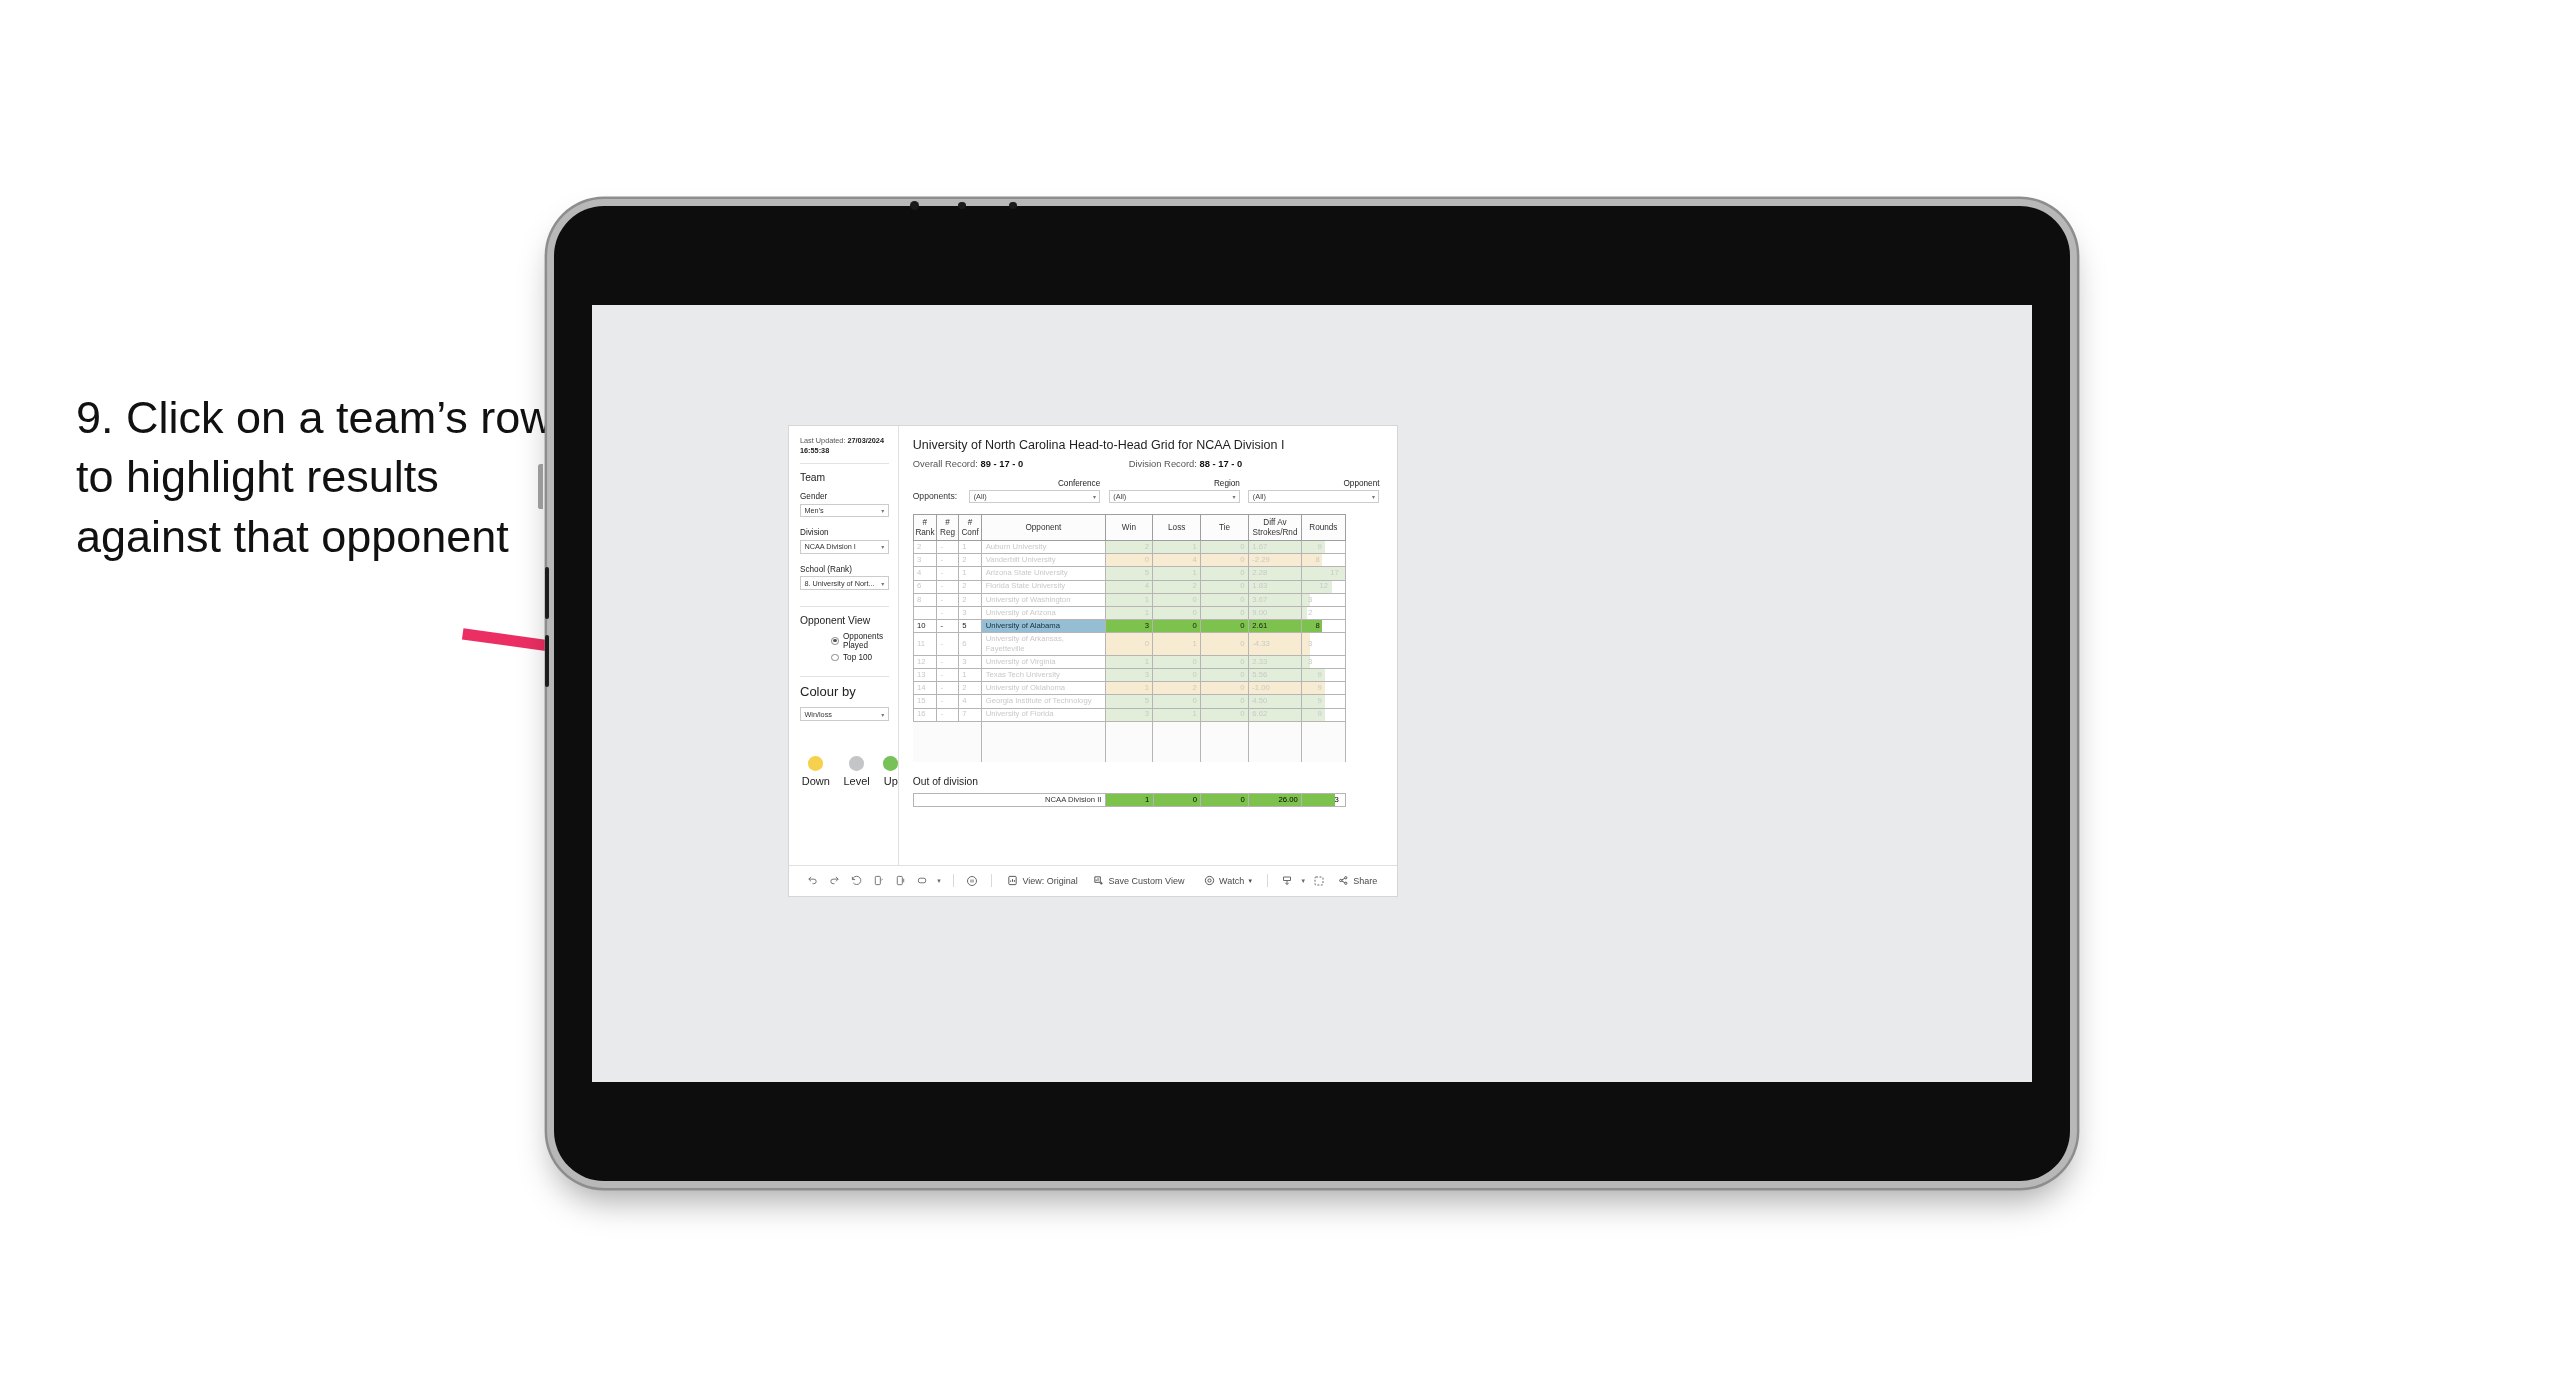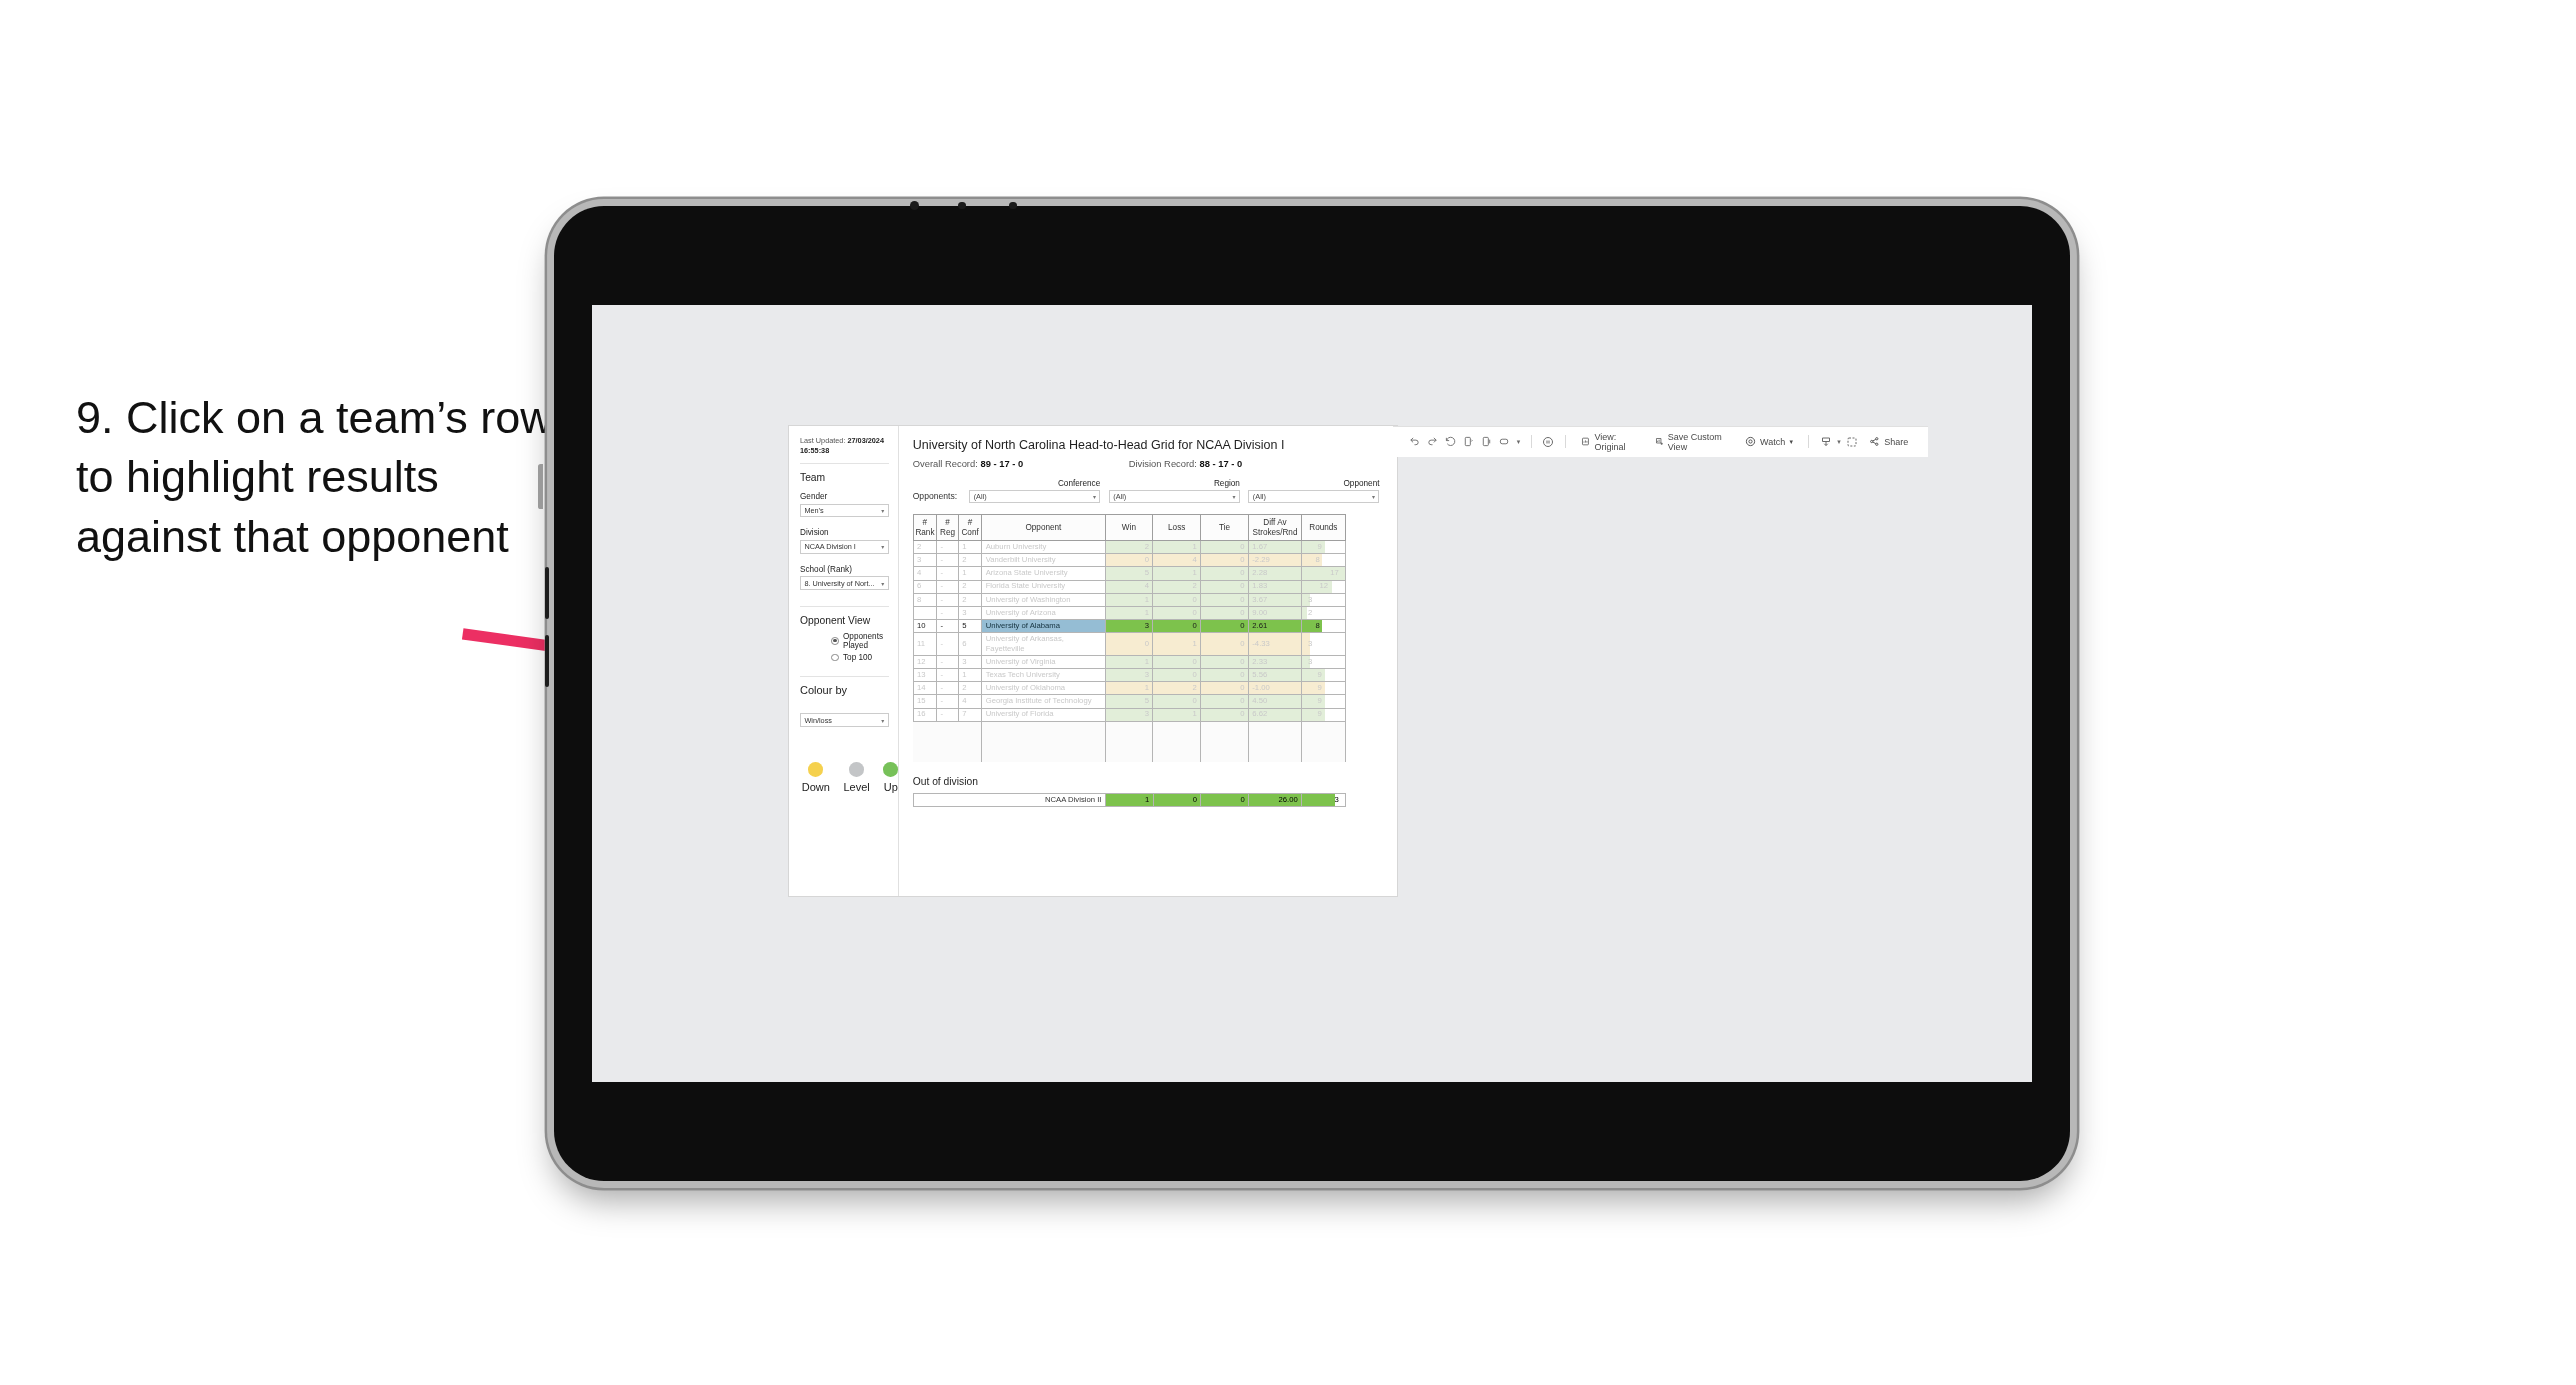--- a/index.html
+++ b/index.html
@@ -66,21 +66,21 @@
     border-bottom:0.9px solid #e2e2e2; padding-left:22px; gap:0;
   }
   .subtab { font-size:13px; color:#3a3e45; letter-spacing:0.3px; padding:0 19px 0 0; margin-right:19px; cursor:pointer; }
   .subtab.active { color:#e8335c; }
 
   
   #workbook { position:absolute; left:0; right:0; top:92px; bottom:0; background:#e9eaec; }
   #sheet {
     position:absolute; left:196px; top:27.5px; width:610px; height:472px;
     background:#ffffff; border:0.9px solid #d6d6d6;
-    display:flex; flex-direction:row;
+    display:flex; flex-direction:column;
   }
   #sheet-body { flex:1; display:flex; min-height:0; }
 
   
   #filters {
     width:110px; border-right:0.9px solid #e0e0e0; padding:10.3px 9.4px 0 11px;
     display:flex; flex-direction:column; background:#fff;
   }
   #lastupd { font-size:7.3px; color:#555; line-height:1.35; }
   #lastupd b { color:#222; font-weight:700; }
@@ -220,21 +220,21 @@
               <span class="radio on"></span>
               <span>Opponents Played</span>
             </div>
             <div class="radio-row">
               <span class="radio"></span>
               <span>Top 100</span>
             </div>
 
             <div class="fdiv" style="margin-top:10.3px;"></div>
 
-            <div class="flabel" style="font-size:11px;margin-bottom:17px;">Colour by</div>
+            <div class="flabel" style="font-size:13px;margin-bottom:8px;">Colour by</div>
             <div class="fselect">
               <span>Win/loss</span>
               <span class="caret">▾</span>
             </div>
 
             <div id="legend">
               <div class="legitem">
                 <span class="legdot" style="background:#f5d14e"></span>
                 <span class="leglabel">Down</span>
               </div>

